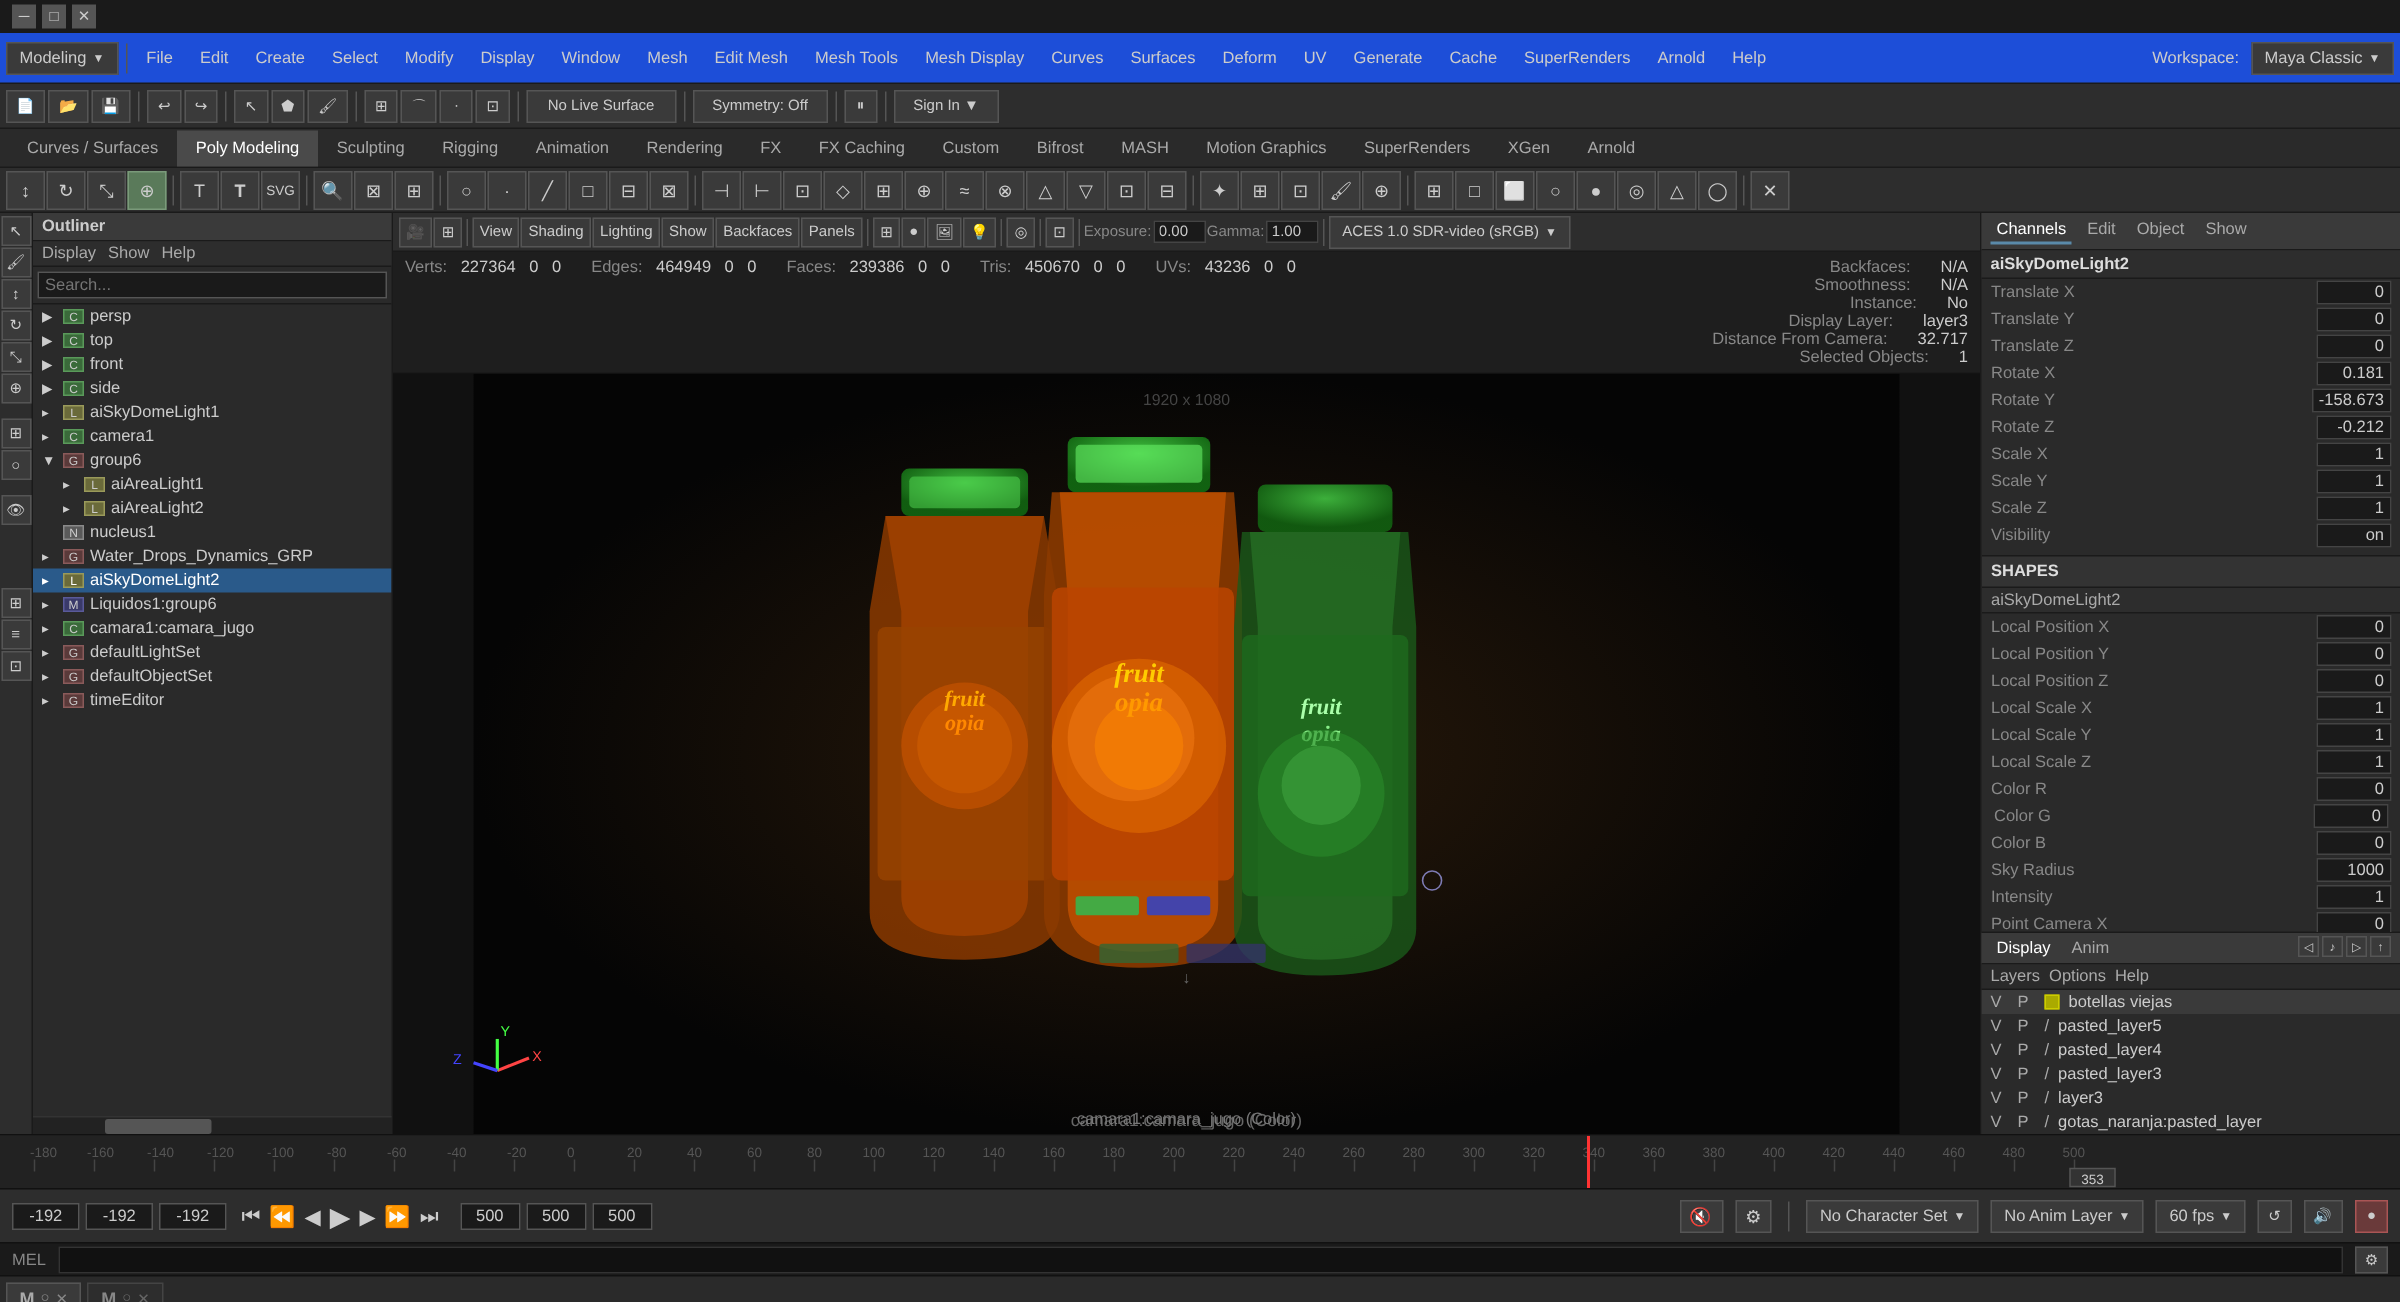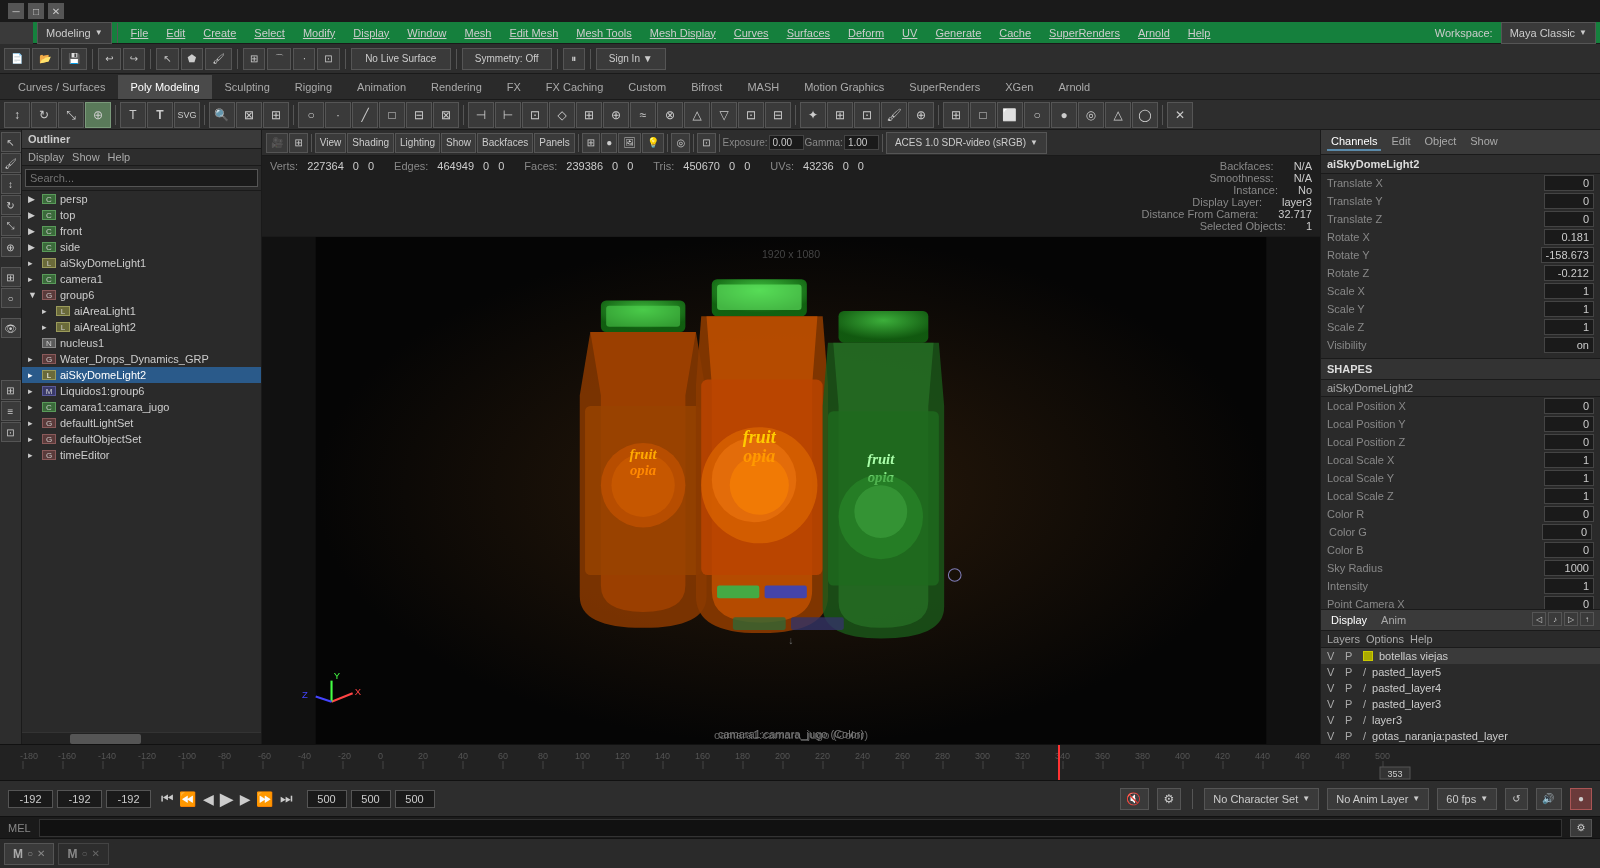--- a/index.html
+++ b/index.html
@@ -4,22 +4,22 @@
   <style>
     * { box-sizing: border-box; margin: 0; padding: 0; }
     body { background: #3a3a3a; color: #ccc; font-family: 'Segoe UI', Arial, sans-serif; font-size: 11px; overflow: hidden; width: 1600px; height: 868px; }
 
     
     #titlebar { background: #1a1a1a; height: 22px; display: flex; align-items: center; padding: 0 8px; justify-content: space-between; }
     #titlebar .win-controls { display: flex; gap: 4px; }
     #titlebar .win-btn { width: 16px; height: 16px; background: #555; border: none; cursor: pointer; color: #ccc; font-size: 10px; display: flex; align-items: center; justify-content: center; }
 
     
-    #menubar { background: #15803d; height: 22px; display: flex; align-items: center; padding: 0 4px; gap: 2px; border-bottom: 1px solid #1a1a1a; margin-left: 33px; }
-    .menu-item { color: #ccc; padding: 2px 8px; cursor: pointer; font-size: 11px; text-decoration: underline; }
+    #menubar { background: #1d4ed8; height: 34px; display: flex; align-items: center; padding: 0 4px; gap: 2px; border-bottom: 1px solid #1a1a1a; }
+    .menu-item { color: #ccc; padding: 2px 8px; cursor: pointer; font-size: 11px; }
     .menu-right { margin-left: auto; display: flex; align-items: center; gap: 8px; }
 
     
     #toolbar1 { background: #2d2d2d; height: 30px; display: flex; align-items: center; padding: 0 4px; gap: 2px; border-bottom: 1px solid #1a1a1a; }
     .toolbar-sep { width: 1px; height: 20px; background: #555; margin: 0 3px; }
     .tb-btn { background: #3a3a3a; border: 1px solid #555; color: #ccc; padding: 2px 6px; cursor: pointer; font-size: 10px; height: 22px; display: flex; align-items: center; justify-content: center; min-width: 22px; }
     .dropdown-btn { background: #3a3a3a; border: 1px solid #555; color: #ccc; padding: 2px 8px; cursor: pointer; font-size: 11px; height: 22px; display: flex; align-items: center; gap: 4px; }
     .dropdown-arrow { font-size: 8px; }
 
     

